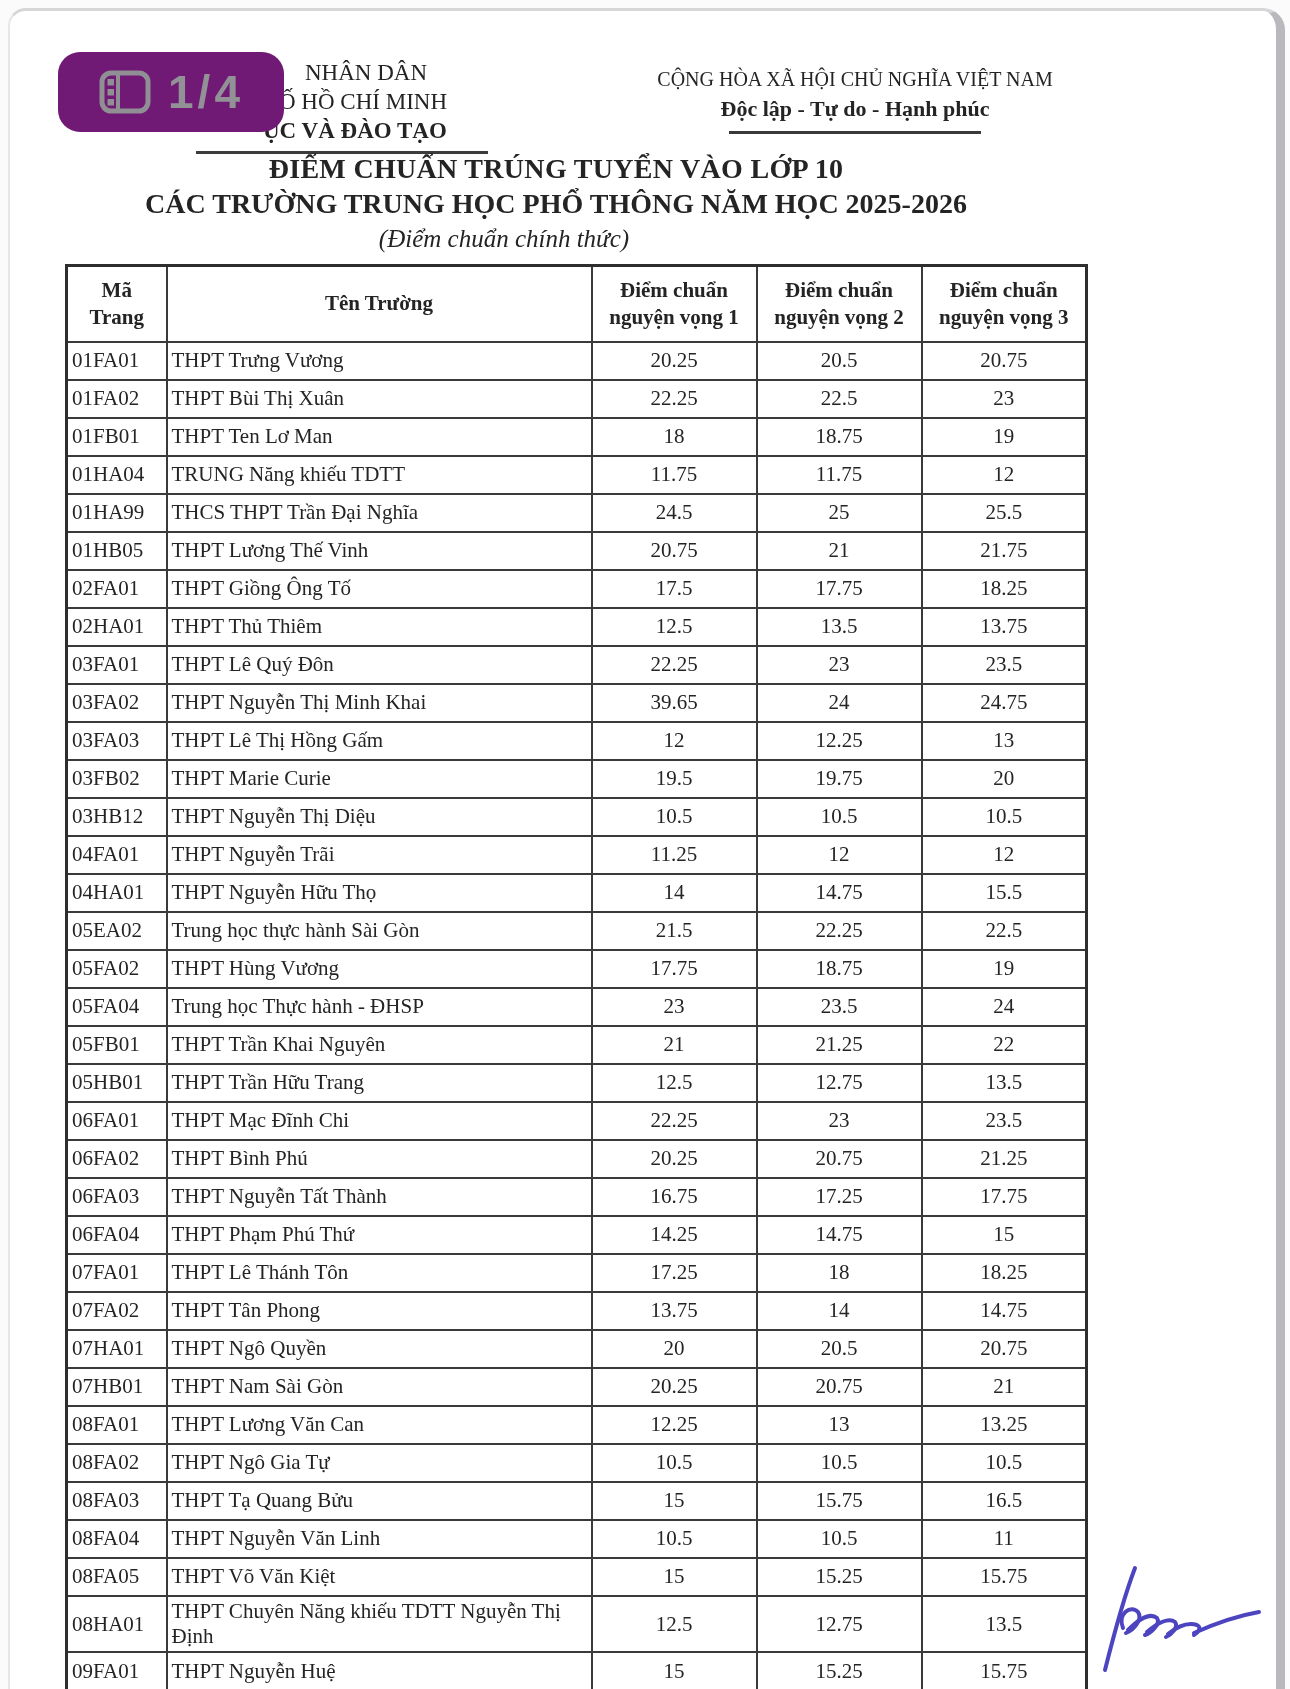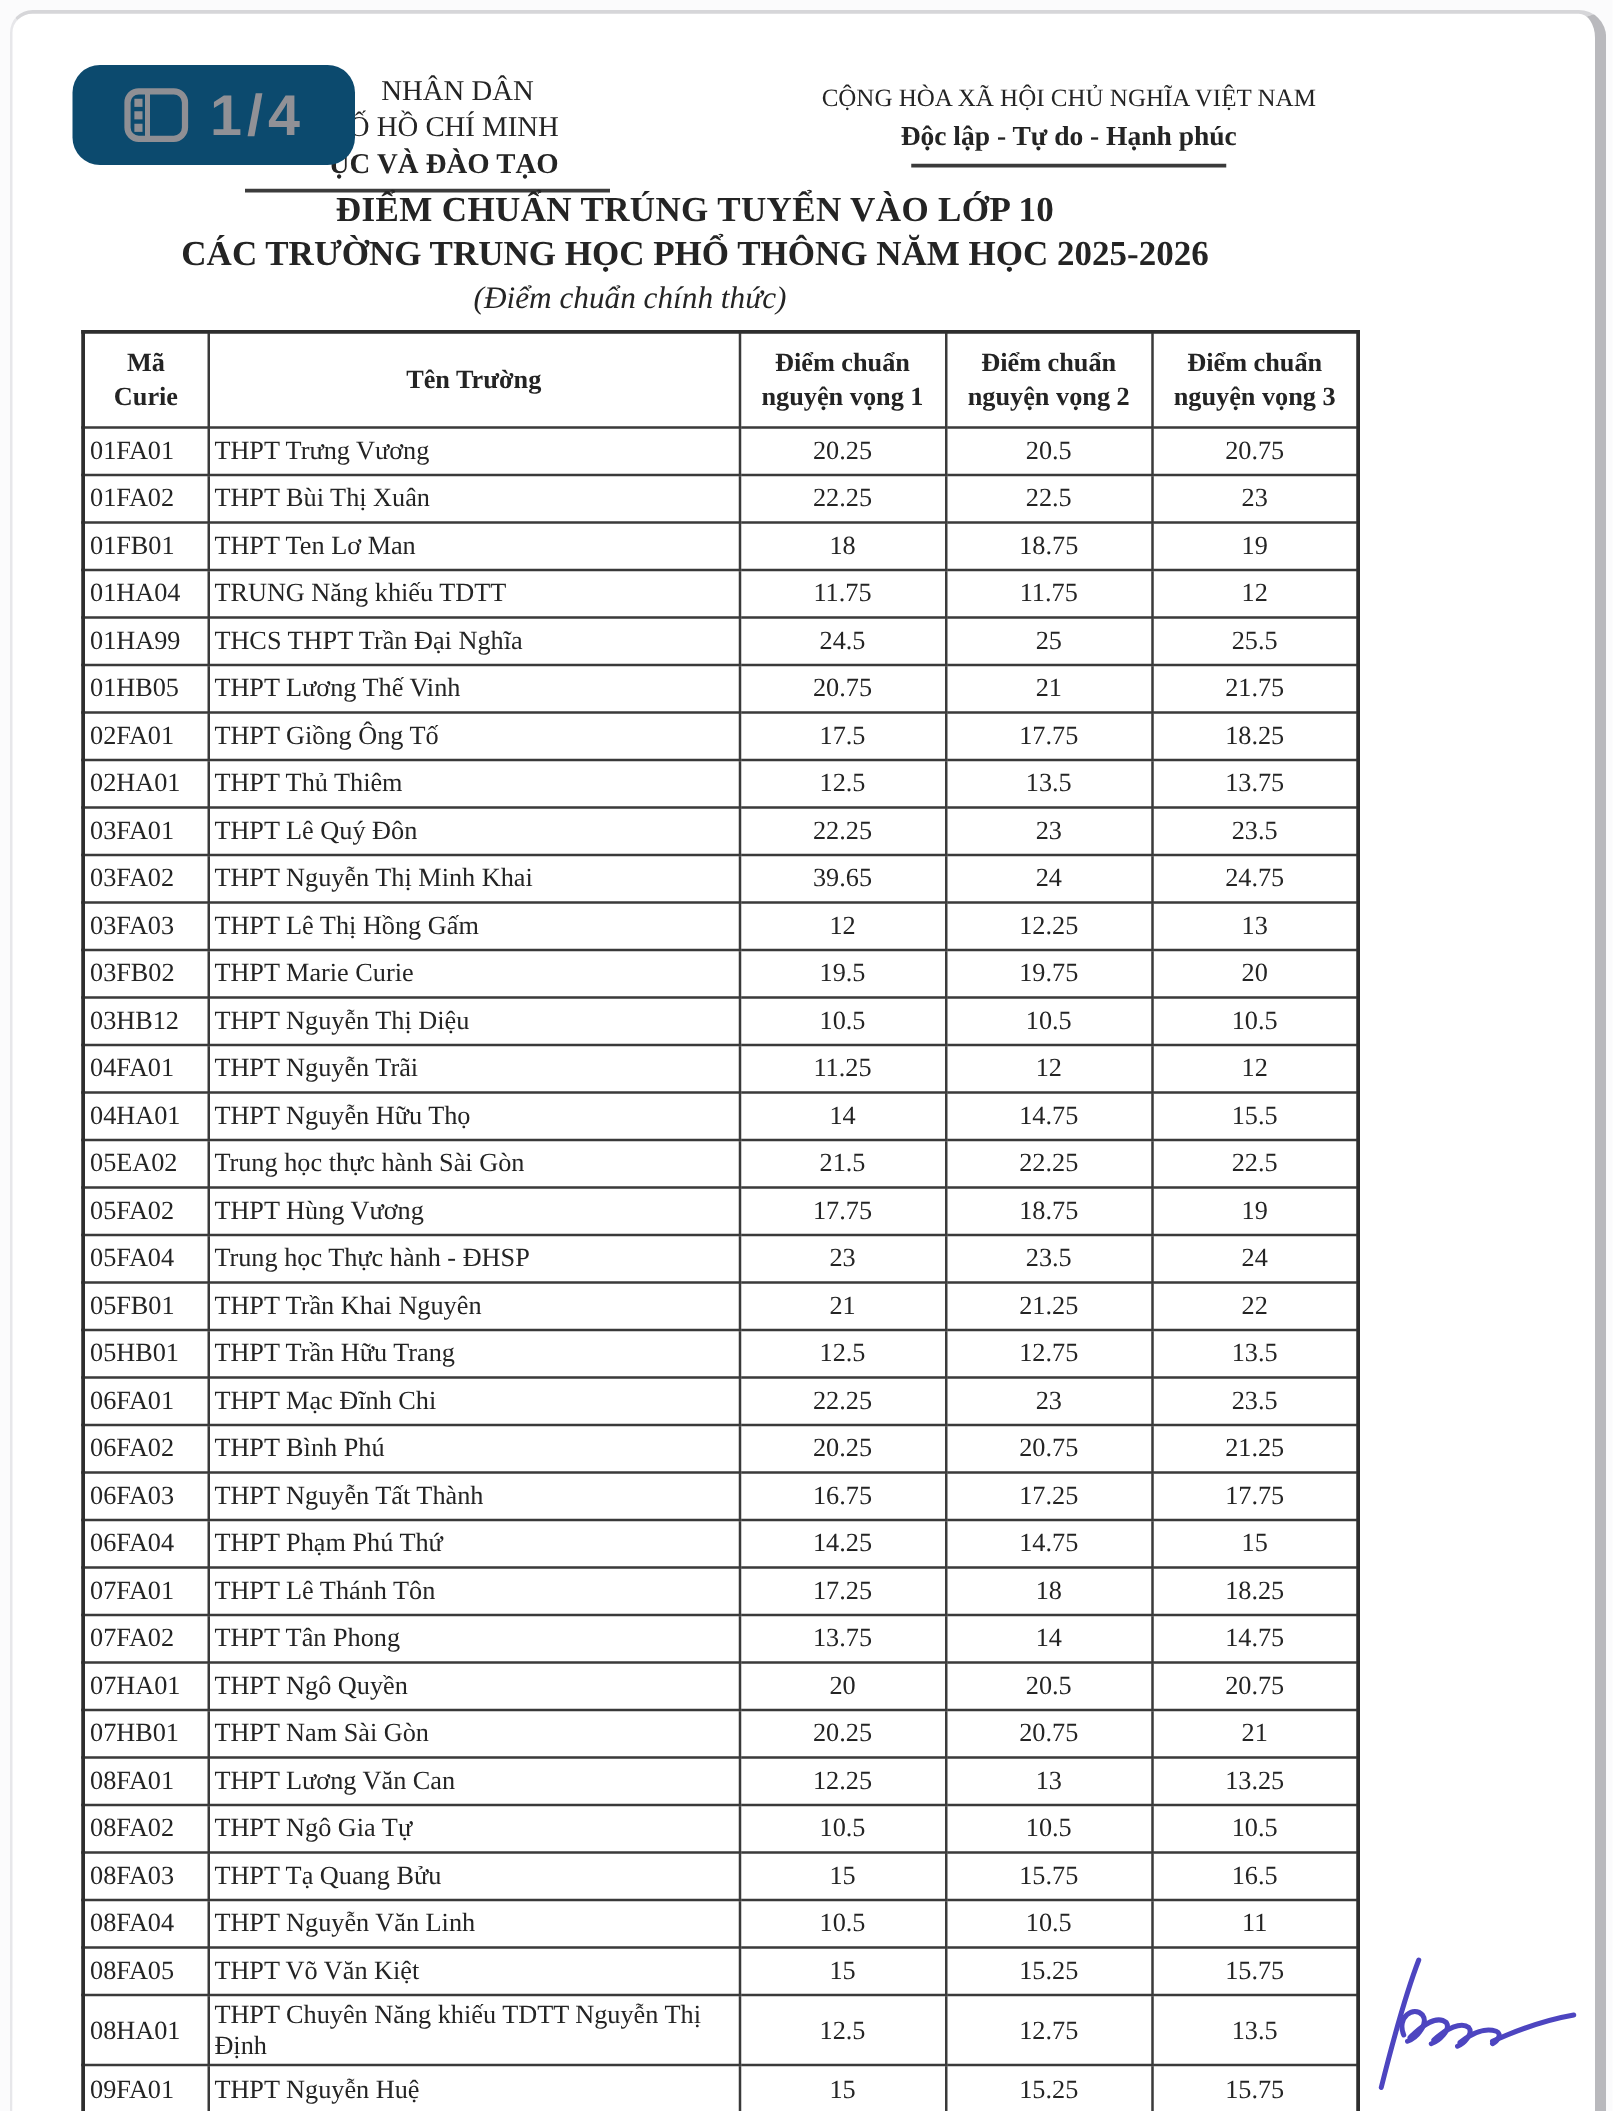--- a/index.html
+++ b/index.html
@@ -56,21 +56,21 @@
   col.c-name{width:425px;}
   col.c-score{width:165px;}
   
   .signature{position:absolute;left:1078px;top:1540px;z-index:3;}
 </style>
 </head>
 <body>
 
 <div class="page"></div>
 
-<div class="page-badge" style="background: #0c4a6e;">
+<div class="page-badge" style="background: #701a75;">
   <svg width="54" height="46" viewBox="0 0 54 46">
     <rect x="4" y="4" width="46" height="38" rx="9" fill="none" stroke="#8f8f94" stroke-width="5"></rect>
     <line x1="20" y1="5" x2="20" y2="41" stroke="#8f8f94" stroke-width="4"></line>
     <rect x="9.5" y="10" width="6.5" height="6.5" fill="#8f8f94"></rect>
     <rect x="9.5" y="20" width="6.5" height="6.5" fill="#8f8f94"></rect>
     <rect x="9.5" y="30" width="6.5" height="6.5" fill="#8f8f94"></rect>
   </svg>
   <span class="count" style="color: rgb(145, 145, 150);">1/4</span>
 </div>
 
@@ -94,21 +94,21 @@
 <table class="scores">
   <colgroup>
     <col class="c-code">
       <col class="c-name">
       <col class="c-score">
       <col class="c-score">
       <col class="c-score">
   </colgroup>
   <thead>
     <tr>
-      <th>Mã Curie</th>
+      <th>Mã Trang</th>
       <th>Tên Trường</th>
       <th>Điểm chuẩn nguyện vọng 1</th>
       <th>Điểm chuẩn nguyện vọng 2</th>
       <th>Điểm chuẩn nguyện vọng 3</th>
     </tr>
   </thead>
   <tbody>
       <tr>
         <td class="code">01FA01</td>
         <td class="name">THPT Trưng Vương</td>

